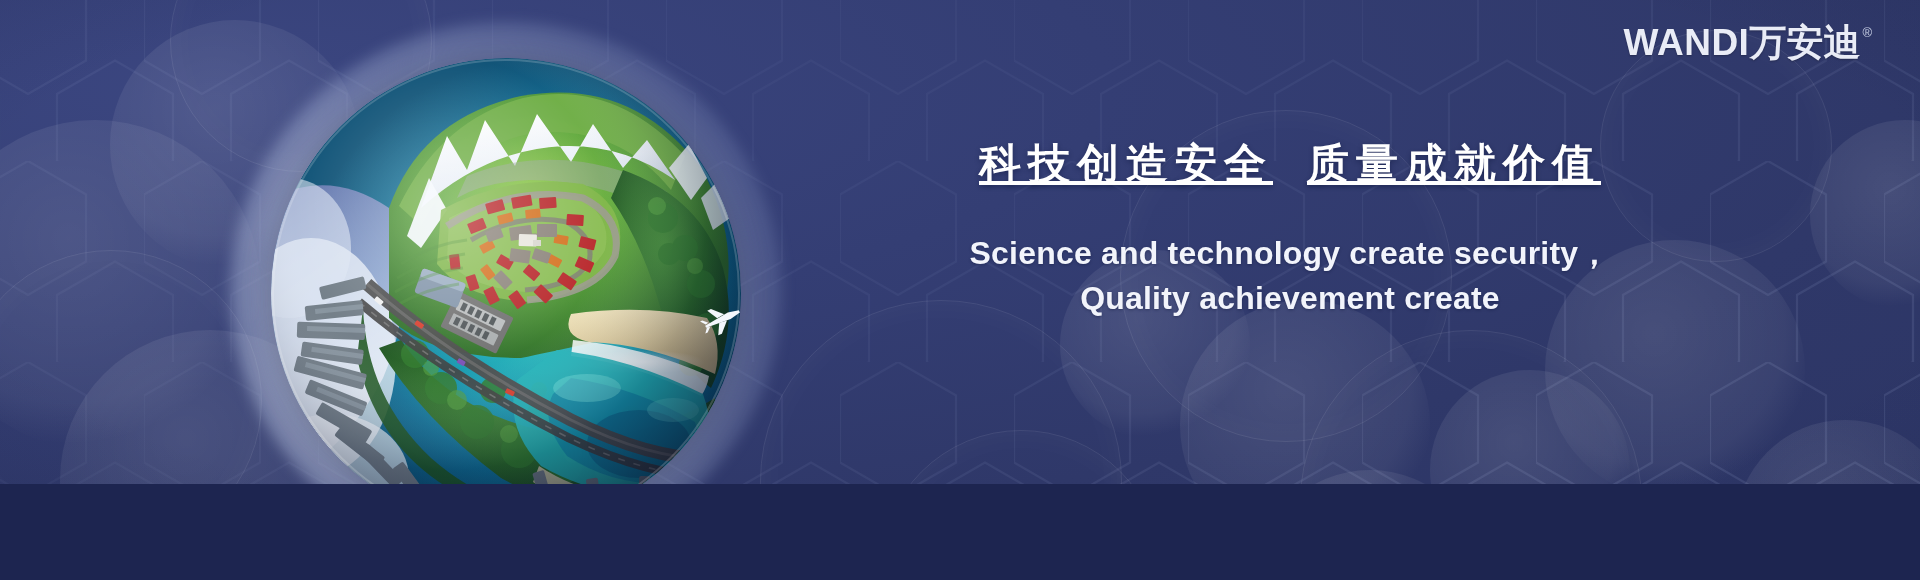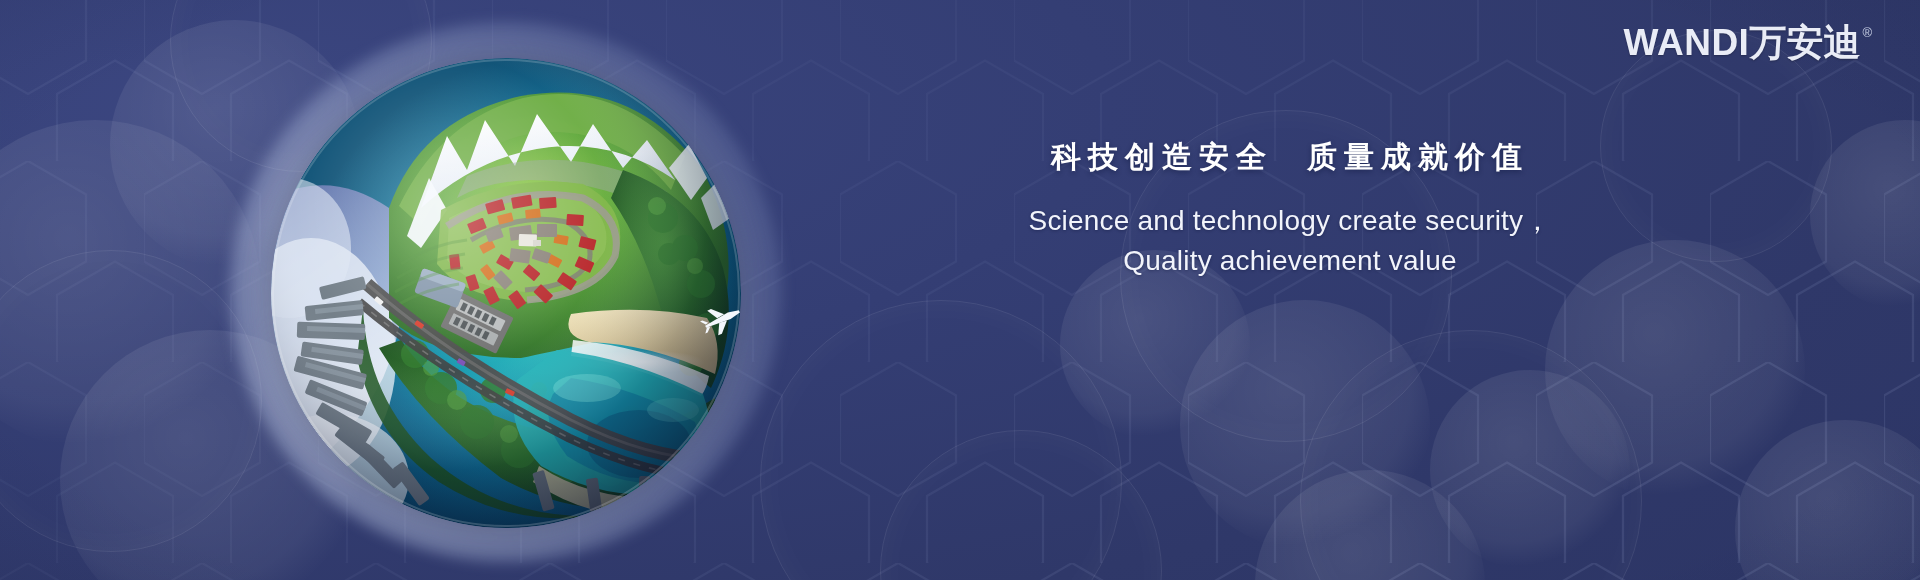--- a/index.html
+++ b/index.html
@@ -1,17 +1,17 @@
 <!DOCTYPE html>
 <html><head>
 <meta charset="utf-8">
 <style>
   html,body{margin:0;padding:0;background:#1d2550;}
   #banner{
-    position:relative;width:1920px;height:580px;overflow:hidden;
+    position:relative;width:1920px;height:484px;overflow:hidden;
     font-family:"Liberation Sans","DejaVu Sans",sans-serif;
     background:#0369a1;
   }
 
   
   .layer{position:absolute;inset:0;pointer-events:none;}
 
   .bg-base{
     background:
       radial-gradient(120% 130% at 12% 18%, #3b4680 0%, #343e74 38%, #2f3869 72%, #2c3565 100%);
@@ -81,29 +81,30 @@
   }
   #logo .reg{
     font-size:13px;line-height:1;margin-top:2px;margin-left:2px;color:#c9d1e6;
   }
 
   
   #copy{
     position:absolute;left:905px;top:140px;width:770px;text-align:center;color:#ffffff;
   }
   .headline{
-    font-size:30px;font-weight:700;line-height:1.16;letter-spacing:7px;
+    font-size:42px;font-weight:700;line-height:1.16;letter-spacing:7px;
     font-family:"DejaVu Sans","Liberation Sans",sans-serif;
     white-space:nowrap;
     text-shadow:0 2px 5px rgba(12,20,55,.45);
+    text-decoration:underline;
   }
   .headline .gap{display:inline-block;width:34px;}
   .sub{
-    margin-top:26px;
-    font-size:28px;font-weight:400;line-height:1.42;letter-spacing:.2px;
+    margin-top:42px;
+    font-size:32px;font-weight:700;line-height:1.42;letter-spacing:.2px;
     color:#f2f4fb;
     text-shadow:0 1px 3px rgba(12,20,55,.4);
   }
   .sub .l2{display:block;}
 </style>
 </head>
 <body>
 
 <div id="banner">
 
@@ -440,17 +441,17 @@
     <span class="cn">万安迪</span>
     <span class="reg">®</span>
   </div>
 
   <div id="copy">
     <div class="headline">
       <span>科技创造安全</span><span class="gap"></span><span>质量成就价值</span>
     </div>
     <div class="sub">
       <span class="l1">Science and technology create security，</span>
-      <span class="l2">Quality achievement value</span>
+      <span class="l2">Quality achievement create</span>
     </div>
   </div>
 
 </div>
 
 </body></html>

